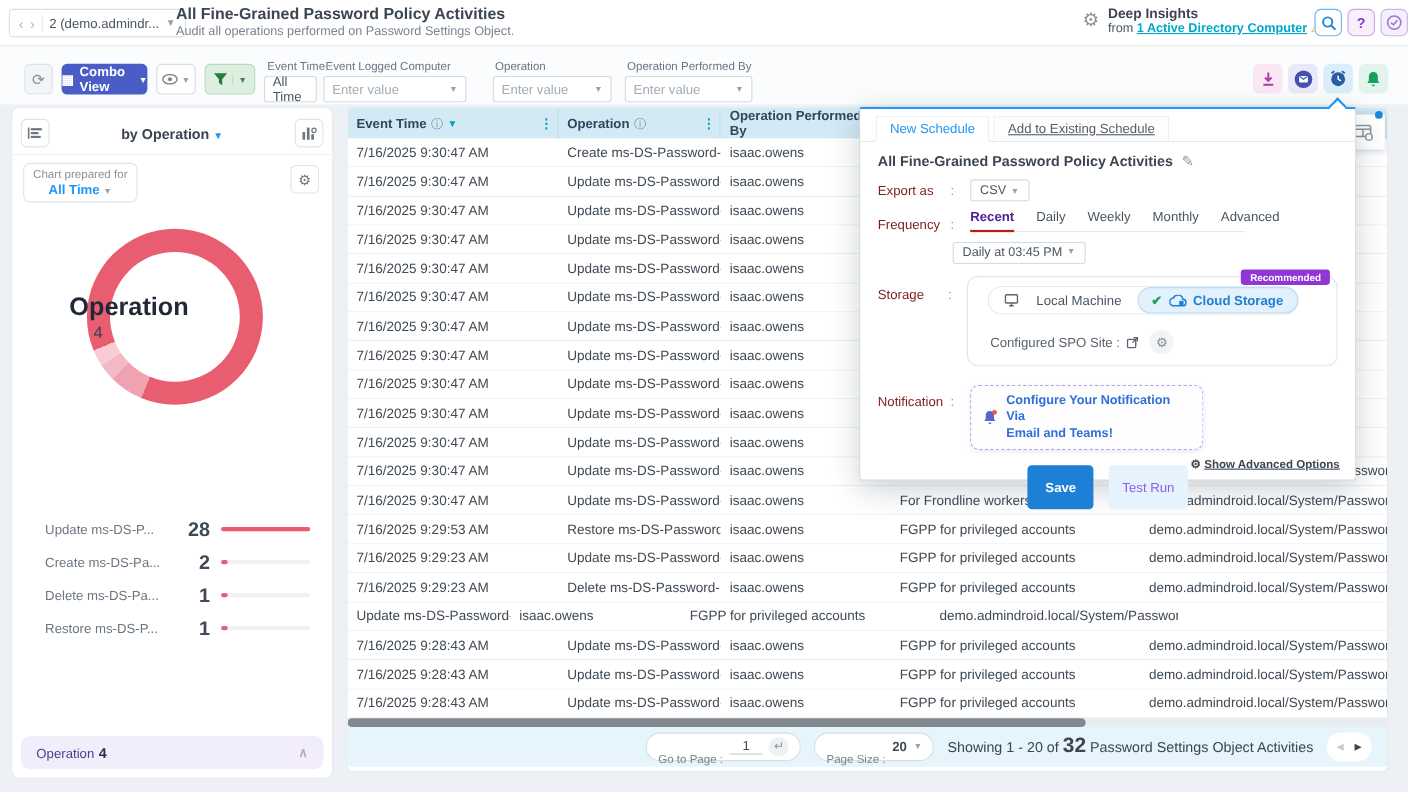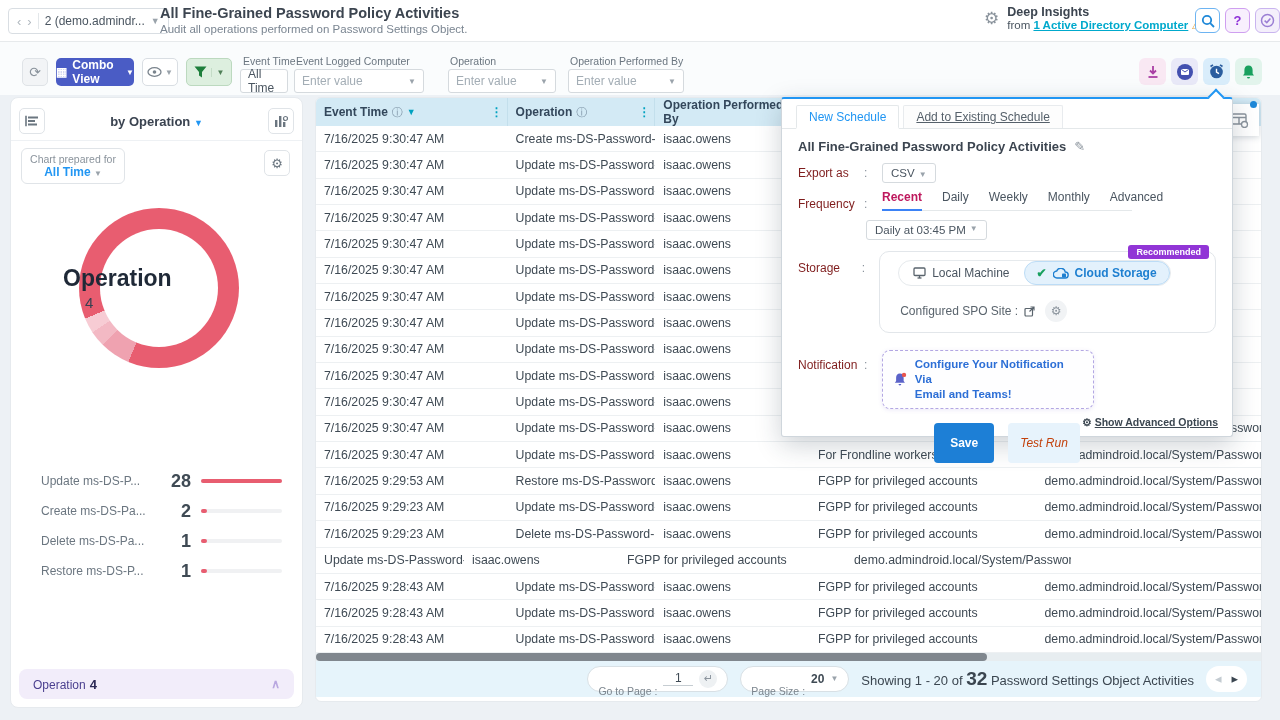--- a/index.html
+++ b/index.html
@@ -109,36 +109,36 @@
   .ptab.inactive { color:#55606a; border:1px solid #e8ebee; background:#fdfdfd; border-bottom:none; border-radius:2px 2px 0 0;text-decoration:underline; }
   #ptitle { font-size:13px; font-weight:bold; color:#3c4550; padding:10px 16px 2px 16px; }
   #ptitle .pencil { color:#8a939c; font-weight:normal; margin-left:8px; cursor:pointer; }
   .prow { display:flex; align-items:center; padding:7px 16px 0 16px; }
   .plab { width:66px; font-size:12px; color:#7f1d1d; }
   .pcolon { width:18px; color:#8a939c; font-size:12px; }
   .pselect { border:1px solid #d5dade; border-radius:3px; font-size:11.5px; color:#4a5560; padding:3px 8px; cursor:pointer; background:#fff; }
   .pselect .car { color:#9aa3ab; font-size:8px; margin-left:4px; }
   .freqtabs { display:flex; gap:20px; border-bottom:1px solid #e4e8ea; width:250px; }
   .freqtab { font-size:12px; color:#4a5560; padding-bottom:5px; cursor:pointer; }
-  .freqtab.active { color:#be185d; font-weight:bold; border-bottom:2px solid #3b82f6; margin-bottom:-1px; }
+  .freqtab.active { color:#4c1d95; font-weight:bold; border-bottom:2px solid #b91c1c; margin-bottom:-1px; }
   #dailyat { margin-left:84px; margin-top:9px; display:inline-flex; }
   #storagebox { border:1px solid #e2e6ea; border-radius:10px; padding:8px 10px; width:348px; position:relative; }
   .segwrap { display:flex; align-items:center; border:1px solid #e6eaed; border-radius:15px; width:fit-content; margin-left:8px; }
-  .seg-local { display:flex; align-items:center; gap:6px; font-size:12px; color:#4a5560; padding:4px 14px; cursor:pointer; }
+  .seg-local { display:flex; align-items:center; gap:16px; font-size:12px; color:#4a5560; padding:4px 14px; cursor:pointer; }
   .seg-cloud { display:flex; align-items:center; gap:6px; font-size:12px; color:#1e7fd0; background:#e3f1fc; border:1px solid #bcdcf6; border-radius:15px; padding:4px 12px; font-weight:bold; cursor:pointer; }
   .seg-cloud .chk { color:#18a05e; font-size:12px; }
   #recbadge { position:absolute; top:-7px; right:6px; background:#9135d6; color:#fff; font-size:9px; font-weight:bold; padding:2px 8px; border-radius:3px; }
   #sposite { display:flex; align-items:center; gap:6px; margin:14px 0 2px 10px; font-size:12px; color:#5a646d; }
   #sposite a { color:#14a5d8; text-decoration:underline; font-weight:bold; cursor:pointer; }
   #spogear { width:22px; height:22px; border-radius:50%; background:#f1f3f5; color:#8a939c; display:flex; align-items:center; justify-content:center; font-size:12px; cursor:pointer; margin-left:4px; }
   #notifbox { border:1.5px dashed #b3a7e3; border-radius:8px; padding:6px 12px 6px 10px; display:flex; align-items:center; gap:8px; width:212px; cursor:pointer; background:#fefeff; box-shadow:0 1px 4px rgba(120,100,200,.15); }
   #notifbox .ntext { font-size:11.5px; font-weight:bold; color:#2d6fd6; line-height:1.3; }
   #pbuttons { display:flex; gap:14px; justify-content:center; margin-top:14px; }
   #btn-save { background:#1d7fd6; color:#fff; font-size:12px; font-weight:bold; border:none; border-radius:4px; padding:6px 16px; cursor:pointer; }
-  #btn-testrun { background:#e7f3fc; color:#c2410c; font-size:12px; border:none; border-radius:4px; padding:13px 12px; cursor:pointer;font-style:italic; }
+  #btn-testrun { background:#e7f3fc; color:#8b5cf6; font-size:12px; border:none; border-radius:4px; padding:13px 12px; cursor:pointer; }
   #advopts { position:absolute; right:14px; bottom:8px; font-size:10.5px; color:#3b4650; font-weight:bold; cursor:pointer; }
   #advopts u { margin-left:3px; }
 
   svg { display:block; }
 </style>
 </head>
 <body>
 
 <div id="hdr">
   <div class="crumb">

